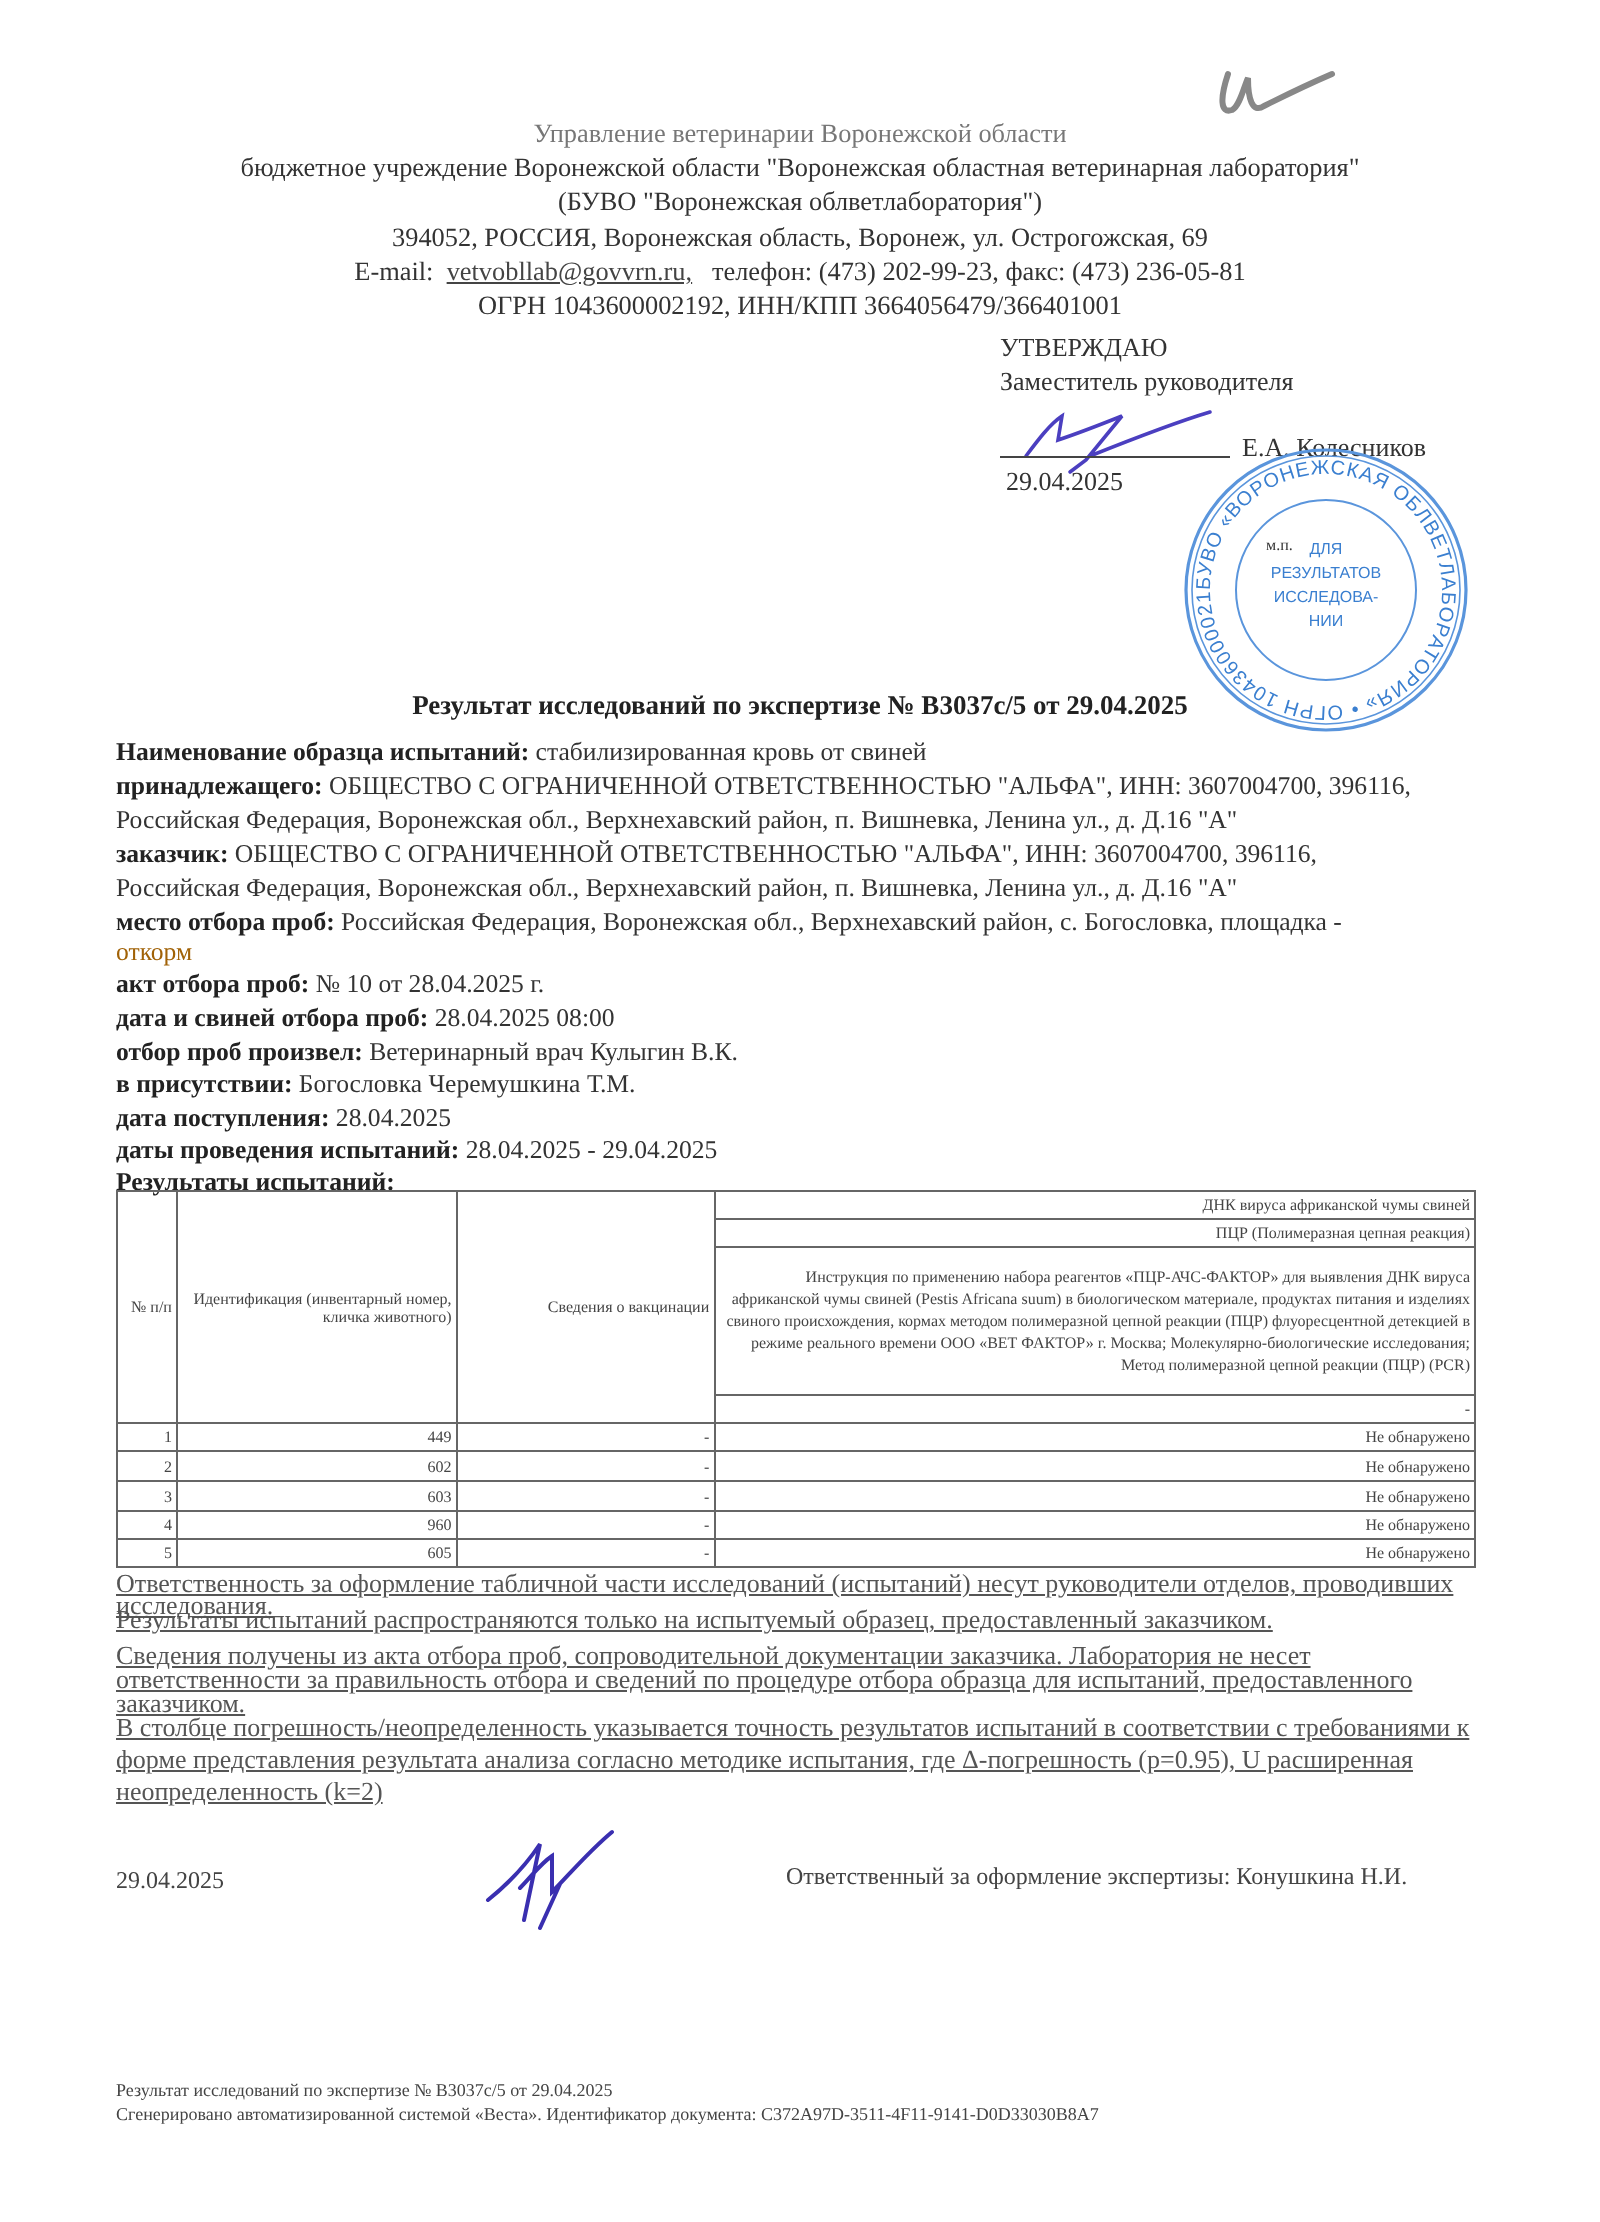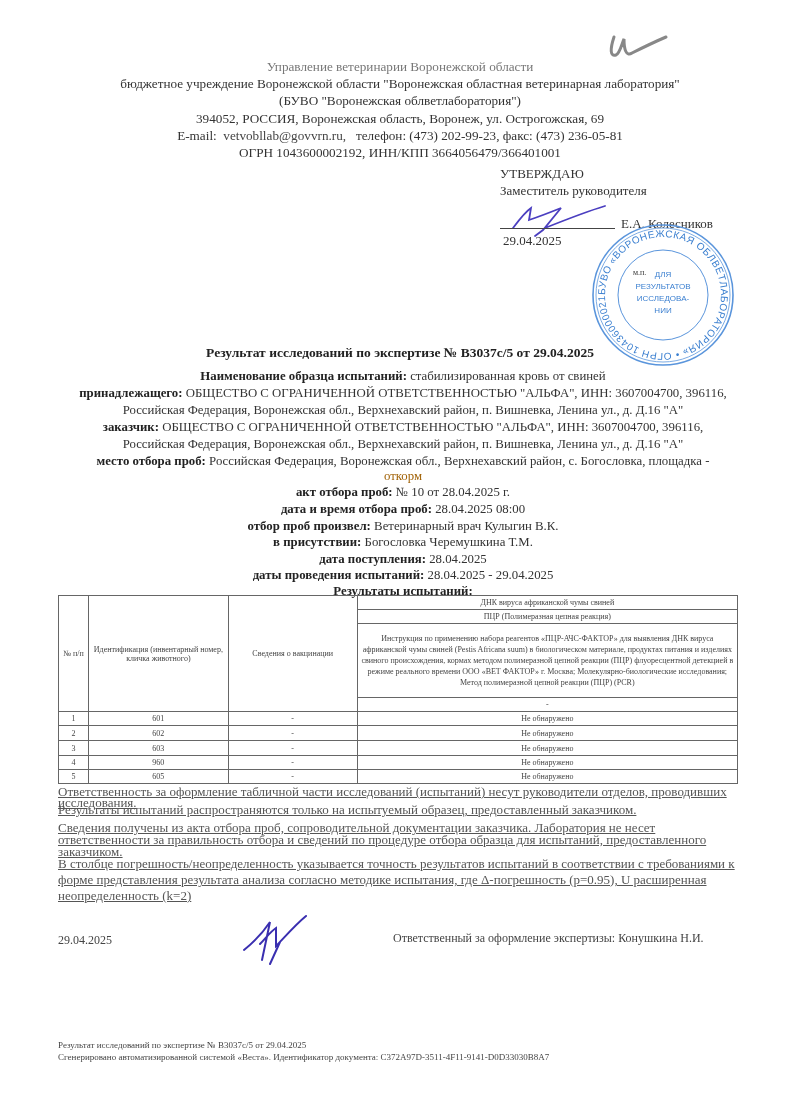--- a/index.html
+++ b/index.html
@@ -2,28 +2,28 @@
 <html><head>
 <meta charset="utf-8">
 <style>
   html, body { margin: 0; padding: 0; background: #ffffff; }
   body { width: 800px; height: 1111px; position: relative; overflow: hidden;
          font-family: "Liberation Serif", serif; color: #222; }
   .abs { position: absolute; }
   .center-line { position: absolute; left: 0; width: 800px; text-align: center; white-space: nowrap; }
   .hdr { font-size: 13.2px; line-height: 17px; color: #333; }
   .hdr-faint { color: #777; }
-  .email { color: #444; }
+  .email { text-decoration: underline; color: #444; }
   .approve { font-size: 13px; color: #333; }
   .title { font-weight: bold; font-size: 13.5px; color: #222; }
-  .field { position: absolute; left: 58px; width: 690px; font-size: 12.8px; line-height: 17px; color: #333; white-space: nowrap; text-align: center; }
+  .field { position: absolute; left: 58px; width: 690px; font-size: 12.8px; line-height: 17px; color: #333; white-space: nowrap; }
   .field b { color: #222; }
   table.res { position: absolute; left: 58px; top: 595px; width: 680px; border-collapse: collapse;
               font-family: "Liberation Serif", serif; font-size: 8px; color: #444; }
-  table.res td { border: 1px solid #666; text-align: center; vertical-align: middle; padding: 0 2px; }
+  table.res td { border: 1px solid #666; text-align: right; vertical-align: middle; padding: 0 2px; }
   .notes { position: absolute; left: 58px; width: 690px; font-size: 13px; color: #555; line-height: 11px; text-decoration: underline; }
   .footer { position: absolute; left: 58px; font-size: 9px; color: #444; line-height: 12px; white-space: nowrap; }
   .stamp text { font-family: "Liberation Sans", sans-serif; fill: #3a7fd0; }
 </style>
 </head>
 <body>
 
 <svg class="abs" style="left:600px;top:25px" width="80" height="40" viewBox="0 0 80 40">
   <path d="M14 12 C10 24 10 32 16 30 C20 28 22 18 24 14 C24 24 26 32 32 28 C40 24 52 18 66 12" stroke="#888" stroke-width="3" fill="none" stroke-linecap="round"></path>
 </svg>
@@ -66,21 +66,21 @@
 <div class="center-line title" style="top:345px">Результат исследований по экспертизе № В3037с/5 от 29.04.2025</div>
 
 <div class="field" style="top:368px"><b>Наименование образца испытаний:</b><span> стабилизированная кровь от свиней</span></div>
 <div class="field" style="top:385px"><b>принадлежащего:</b><span> ОБЩЕСТВО С ОГРАНИЧЕННОЙ ОТВЕТСТВЕННОСТЬЮ "АЛЬФА", ИНН: 3607004700, 396116,</span></div>
 <div class="field" style="top:402px"><b></b><span>Российская Федерация, Воронежская обл., Верхнехавский район, п. Вишневка, Ленина ул., д. Д.16 "А"</span></div>
 <div class="field" style="top:419px"><b>заказчик:</b><span> ОБЩЕСТВО С ОГРАНИЧЕННОЙ ОТВЕТСТВЕННОСТЬЮ "АЛЬФА", ИНН: 3607004700, 396116,</span></div>
 <div class="field" style="top:436px"><b></b><span>Российская Федерация, Воронежская обл., Верхнехавский район, п. Вишневка, Ленина ул., д. Д.16 "А"</span></div>
 <div class="field" style="top:453px"><b>место отбора проб:</b><span> Российская Федерация, Воронежская обл., Верхнехавский район, с. Богословка, площадка -</span></div>
 <div class="field" style="top:468px;color:#a16207"><b></b><span>откорм</span></div>
 <div class="field" style="top:484px"><b>акт отбора проб:</b><span> № 10 от 28.04.2025 г.</span></div>
-<div class="field" style="top:501px"><b>дата и время отбора проб:</b><span> 28.04.2025 08:00</span></div>
+<div class="field" style="top:501px"><b>дата и свиней отбора проб:</b><span> 28.04.2025 08:00</span></div>
 <div class="field" style="top:518px"><b>отбор проб произвел:</b><span> Ветеринарный врач Кулыгин В.К.</span></div>
 <div class="field" style="top:534px"><b>в присутствии:</b><span> Богословка Черемушкина Т.М.</span></div>
 <div class="field" style="top:551px"><b>дата поступления:</b><span> 28.04.2025</span></div>
 <div class="field" style="top:567px"><b>даты проведения испытаний:</b><span> 28.04.2025 - 29.04.2025</span></div>
 <div class="field" style="top:583px"><b>Результаты испытаний:</b><span></span></div>
 
 <table class="res">
   <colgroup>
       <col style="width:30px">
       <col style="width:140px">
@@ -98,21 +98,21 @@
         <td>ПЦР (Полимеразная цепная реакция)</td>
       </tr>
   <tr style="height:74px">
         <td style="line-height:11px">Инструкция по применению набора реагентов «ПЦР-АЧС-ФАКТОР» для выявления ДНК вируса африканской чумы свиней (Pestis Africana suum) в биологическом материале, продуктах питания и изделиях свиного происхождения, кормах методом полимеразной цепной реакции (ПЦР) флуоресцентной детекцией в режиме реального времени ООО «ВЕТ ФАКТОР» г. Москва; Молекулярно-биологические исследования; Метод полимеразной цепной реакции (ПЦР) (PCR)</td>
       </tr>
   <tr style="height:14px">
         <td>-</td>
       </tr>
   <tr style="height:14px">
     <td>1</td>
-    <td>601</td>
+    <td>449</td>
     <td>-</td>
     <td>Не обнаружено</td>
   </tr>
   <tr style="height:15px">
     <td>2</td>
     <td>602</td>
     <td>-</td>
     <td>Не обнаружено</td>
   </tr>
   <tr style="height:15px">

